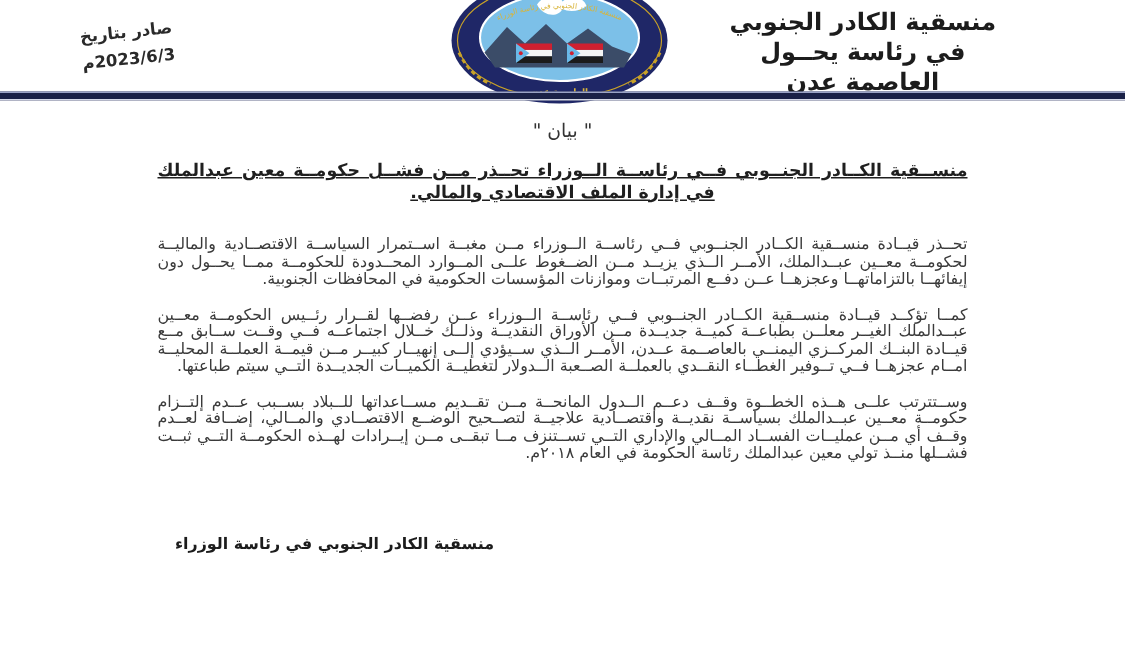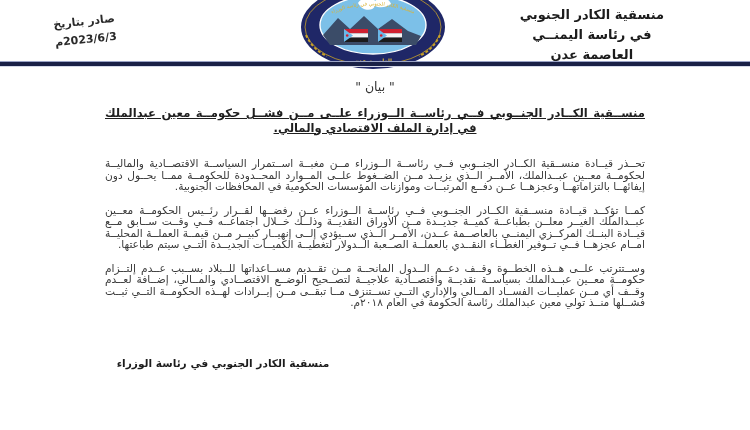--- a/index.html
+++ b/index.html
@@ -13,21 +13,21 @@
     width: 750px; height: 430px;
     overflow: hidden;
     background: #ffffff;
     direction: rtl;
   }
   
   .org-block {
     position: absolute;
     top: 5px; right: 86px;
     text-align: center;
-    font-size: 13px;
+    font-size: 16px;
     font-weight: bold;
     line-height: 20px;
     color: #1c1c1c;
     white-space: nowrap;
   }
   
   .date-block {
     position: absolute;
     top: 13px; left: 40px;
     width: 90px;
@@ -95,21 +95,21 @@
     direction: rtl;
   }
 </style>
 </head>
 <body>
 
 <div class="page">
 
   <div class="org-block">
     <div>منسقية الكادر الجنوبي</div>
-    <div>في رئاسة اليمنــي</div>
+    <div>في رئاسة يحــول</div>
     <div>العاصمة عدن</div>
   </div>
 
   <div class="date-block">
     <div>صادر بتاريخ</div>
     <div>2023/6/3م</div>
   </div>
 
   <div class="emblem">
     <svg width="150" height="88" viewBox="0 0 150 88">
@@ -139,21 +139,21 @@
         <textPath href="#ringTextPath" startOffset="50%" text-anchor="middle">منسقية الكادر الجنوبي في رئاسة الوزراء</textPath>
       </text>
       <text x="75" y="80" text-anchor="middle" font-size="6" font-weight="bold" fill="#d8b43a">العاصمة عدن</text>
     </svg>
   </div>
 
   <div class="rule"></div>
 
   <div class="statement-label">" بيان "</div>
 
-  <div class="headline">منســقية الكــادر الجنــوبي فــي رئاســة الــوزراء علــى مــن فشــل حكومــة معين عبدالملك في إدارة الملف الاقتصادي والمالي.</div>
+  <div class="headline">منســقية الكــادر الجنــوبي فــي رئاســة الــوزراء تحــذر مــن فشــل حكومــة معين عبدالملك في إدارة الملف الاقتصادي والمالي.</div>
 
   <div class="paragraphs">
     <p>تحــذر قيــادة منســقية الكــادر الجنــوبي فــي رئاســة الــوزراء مــن مغبــة اســتمرار السياســة الاقتصــادية والماليــة لحكومــة معــين عبــدالملك، الأمــر الــذي يزيــد مــن الضــغوط علــى المــوارد المحــدودة للحكومــة ممــا يحــول دون إيفائهــا بالتزاماتهــا وعجزهــا عــن دفــع المرتبــات وموازنات المؤسسات الحكومية في المحافظات الجنوبية.</p>
     <p>كمــا تؤكــد قيــادة منســقية الكــادر الجنــوبي فــي رئاســة الــوزراء عــن رفضــها لقــرار رئــيس الحكومــة معــين عبــدالملك الغيــر معلــن بطباعــة كميــة جديــدة مــن الأوراق النقديــة وذلــك خــلال اجتماعــه فــي وقــت ســابق مــع قيــادة البنــك المركــزي اليمنــي بالعاصــمة عــدن، الأمــر الــذي ســيؤدي إلــى إنهيــار كبيــر مــن قيمــة العملــة المحليــة امــام عجزهــا فــي تــوفير الغطــاء النقــدي بالعملــة الصــعبة الــدولار لتغطيــة الكميــات الجديــدة التــي سيتم طباعتها.</p>
     <p>وســتترتب علــى هــذه الخطــوة وقــف دعــم الــدول المانحــة مــن تقــديم مســاعداتها للــبلاد بســبب عــدم إلتــزام حكومــة معــين عبــدالملك بسياســة نقديــة واقتصــادية علاجيــة لتصــحيح الوضــع الاقتصــادي والمــالي، إضــافة لعــدم وقــف أي مــن عمليــات الفســاد المــالي والإداري التــي تســتنزف مــا تبقــى مــن إيــرادات لهــذه الحكومــة التــي ثبــت فشــلها منــذ تولي معين عبدالملك رئاسة الحكومة في العام ٢٠١٨م.</p>
   </div>
 
   <div class="signature">
     <div>منسقية الكادر الجنوبي في رئاسة الوزراء</div>
   </div>

